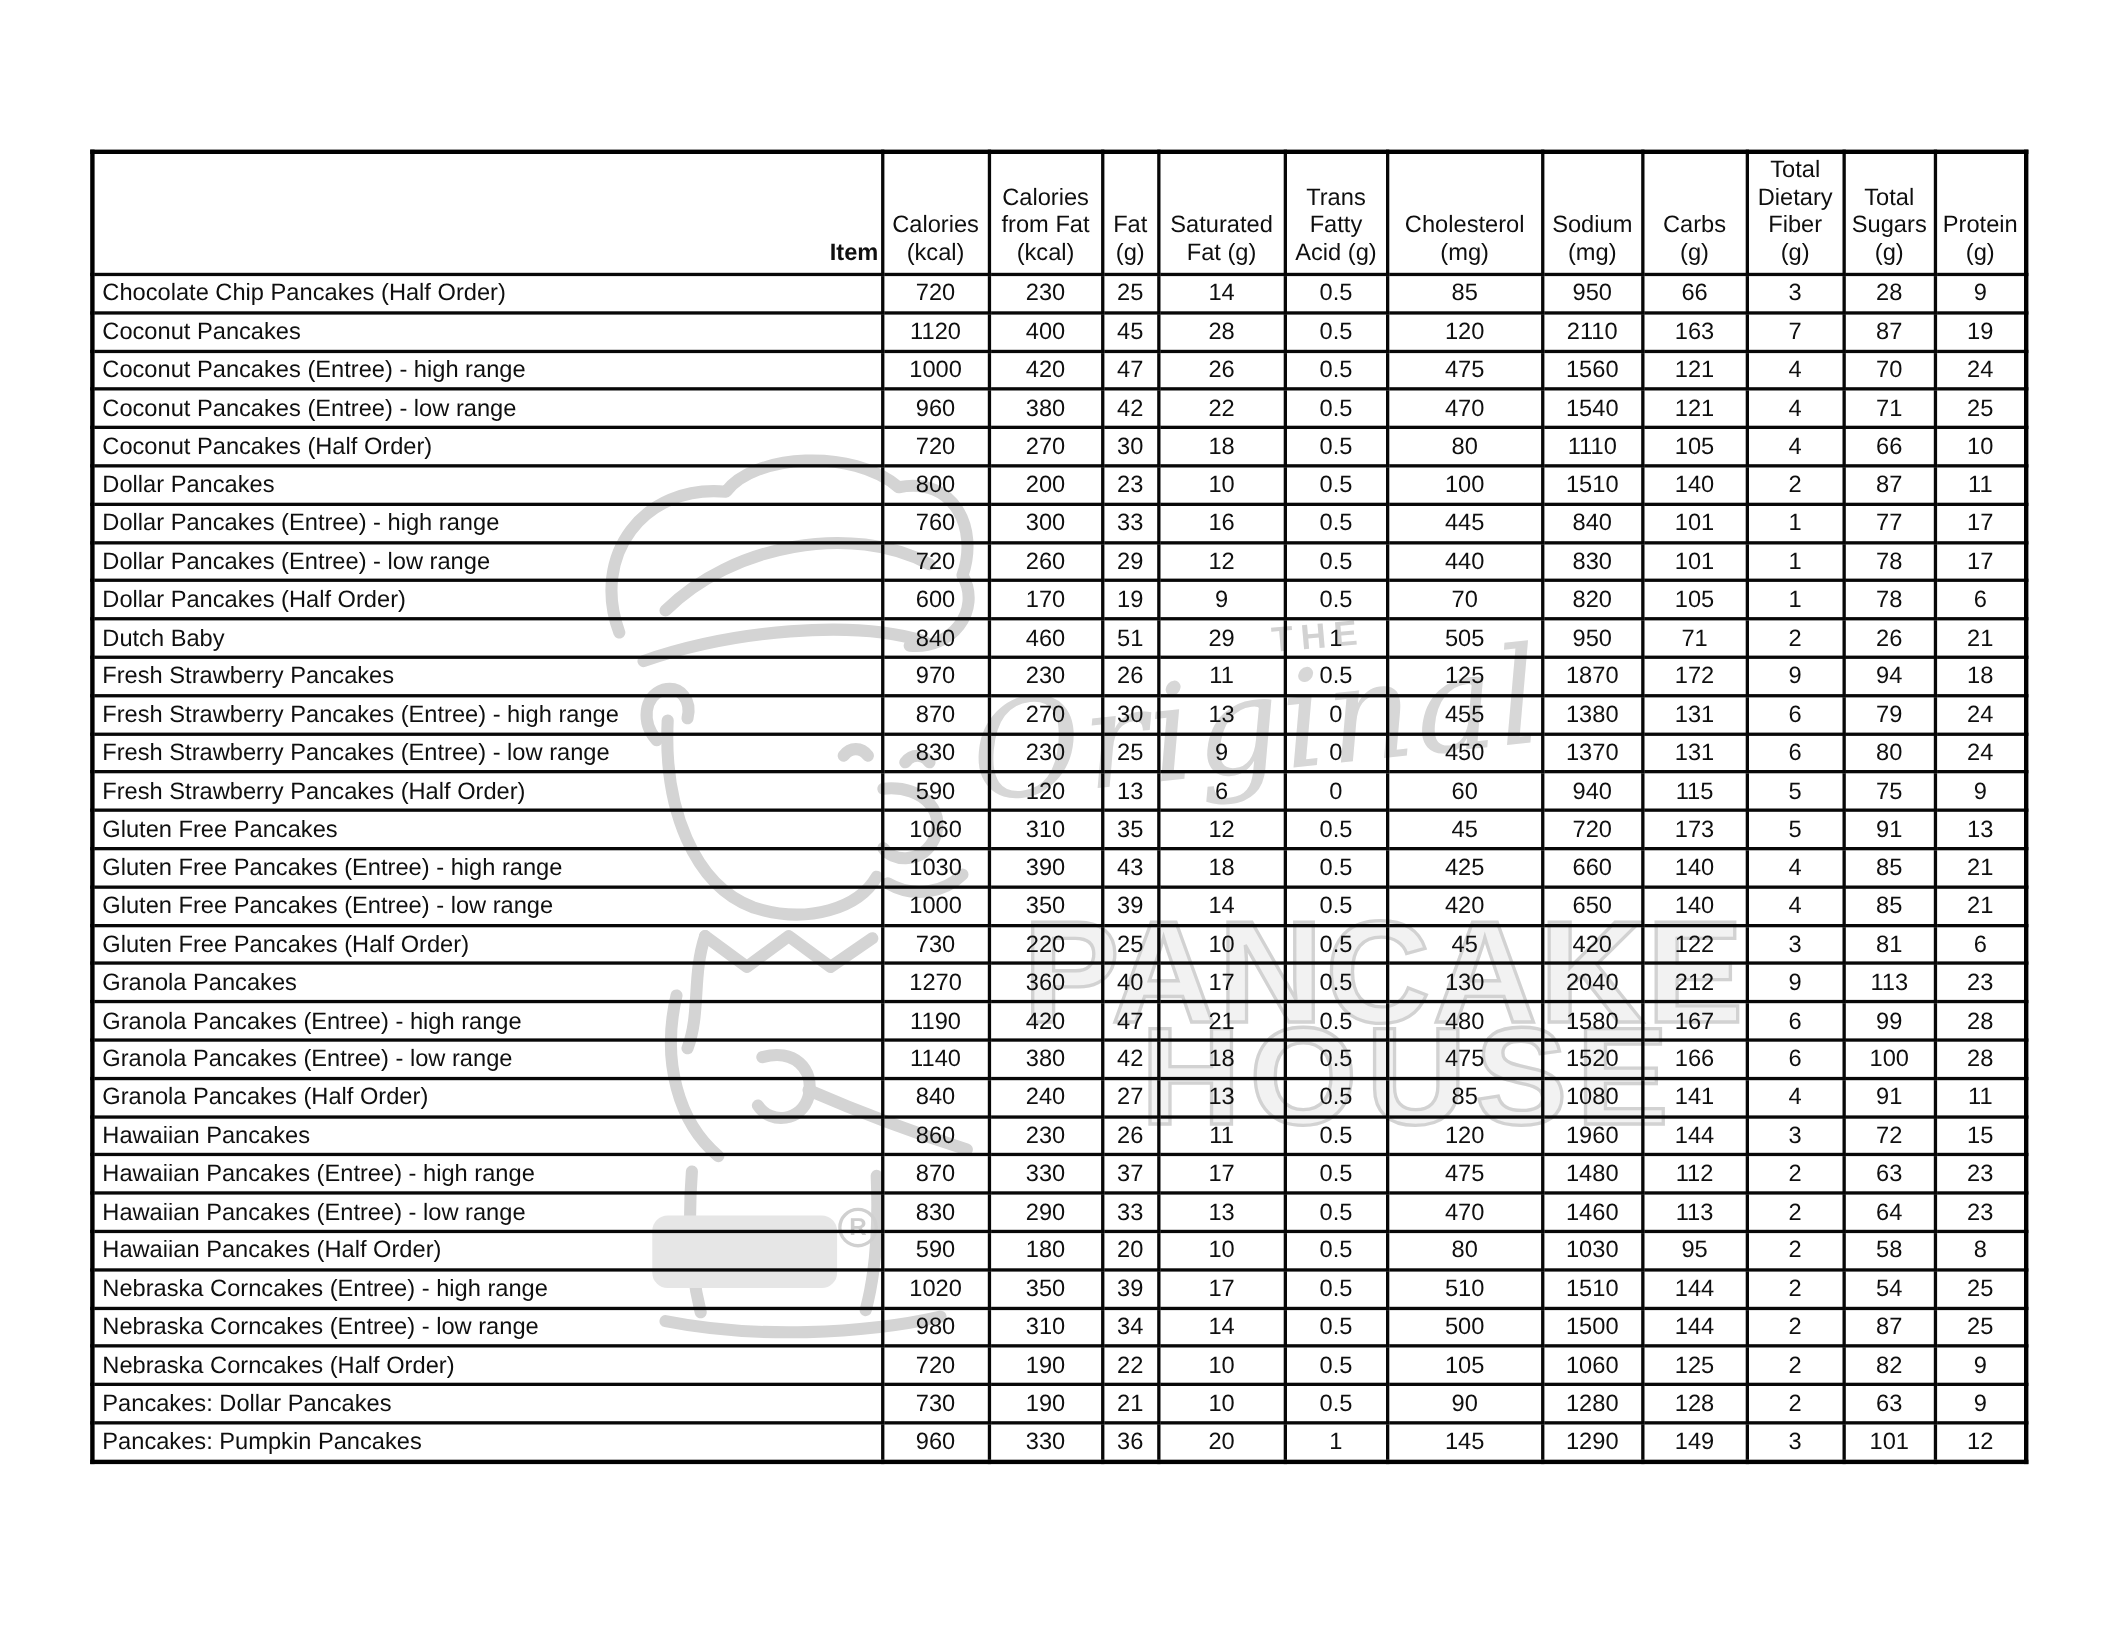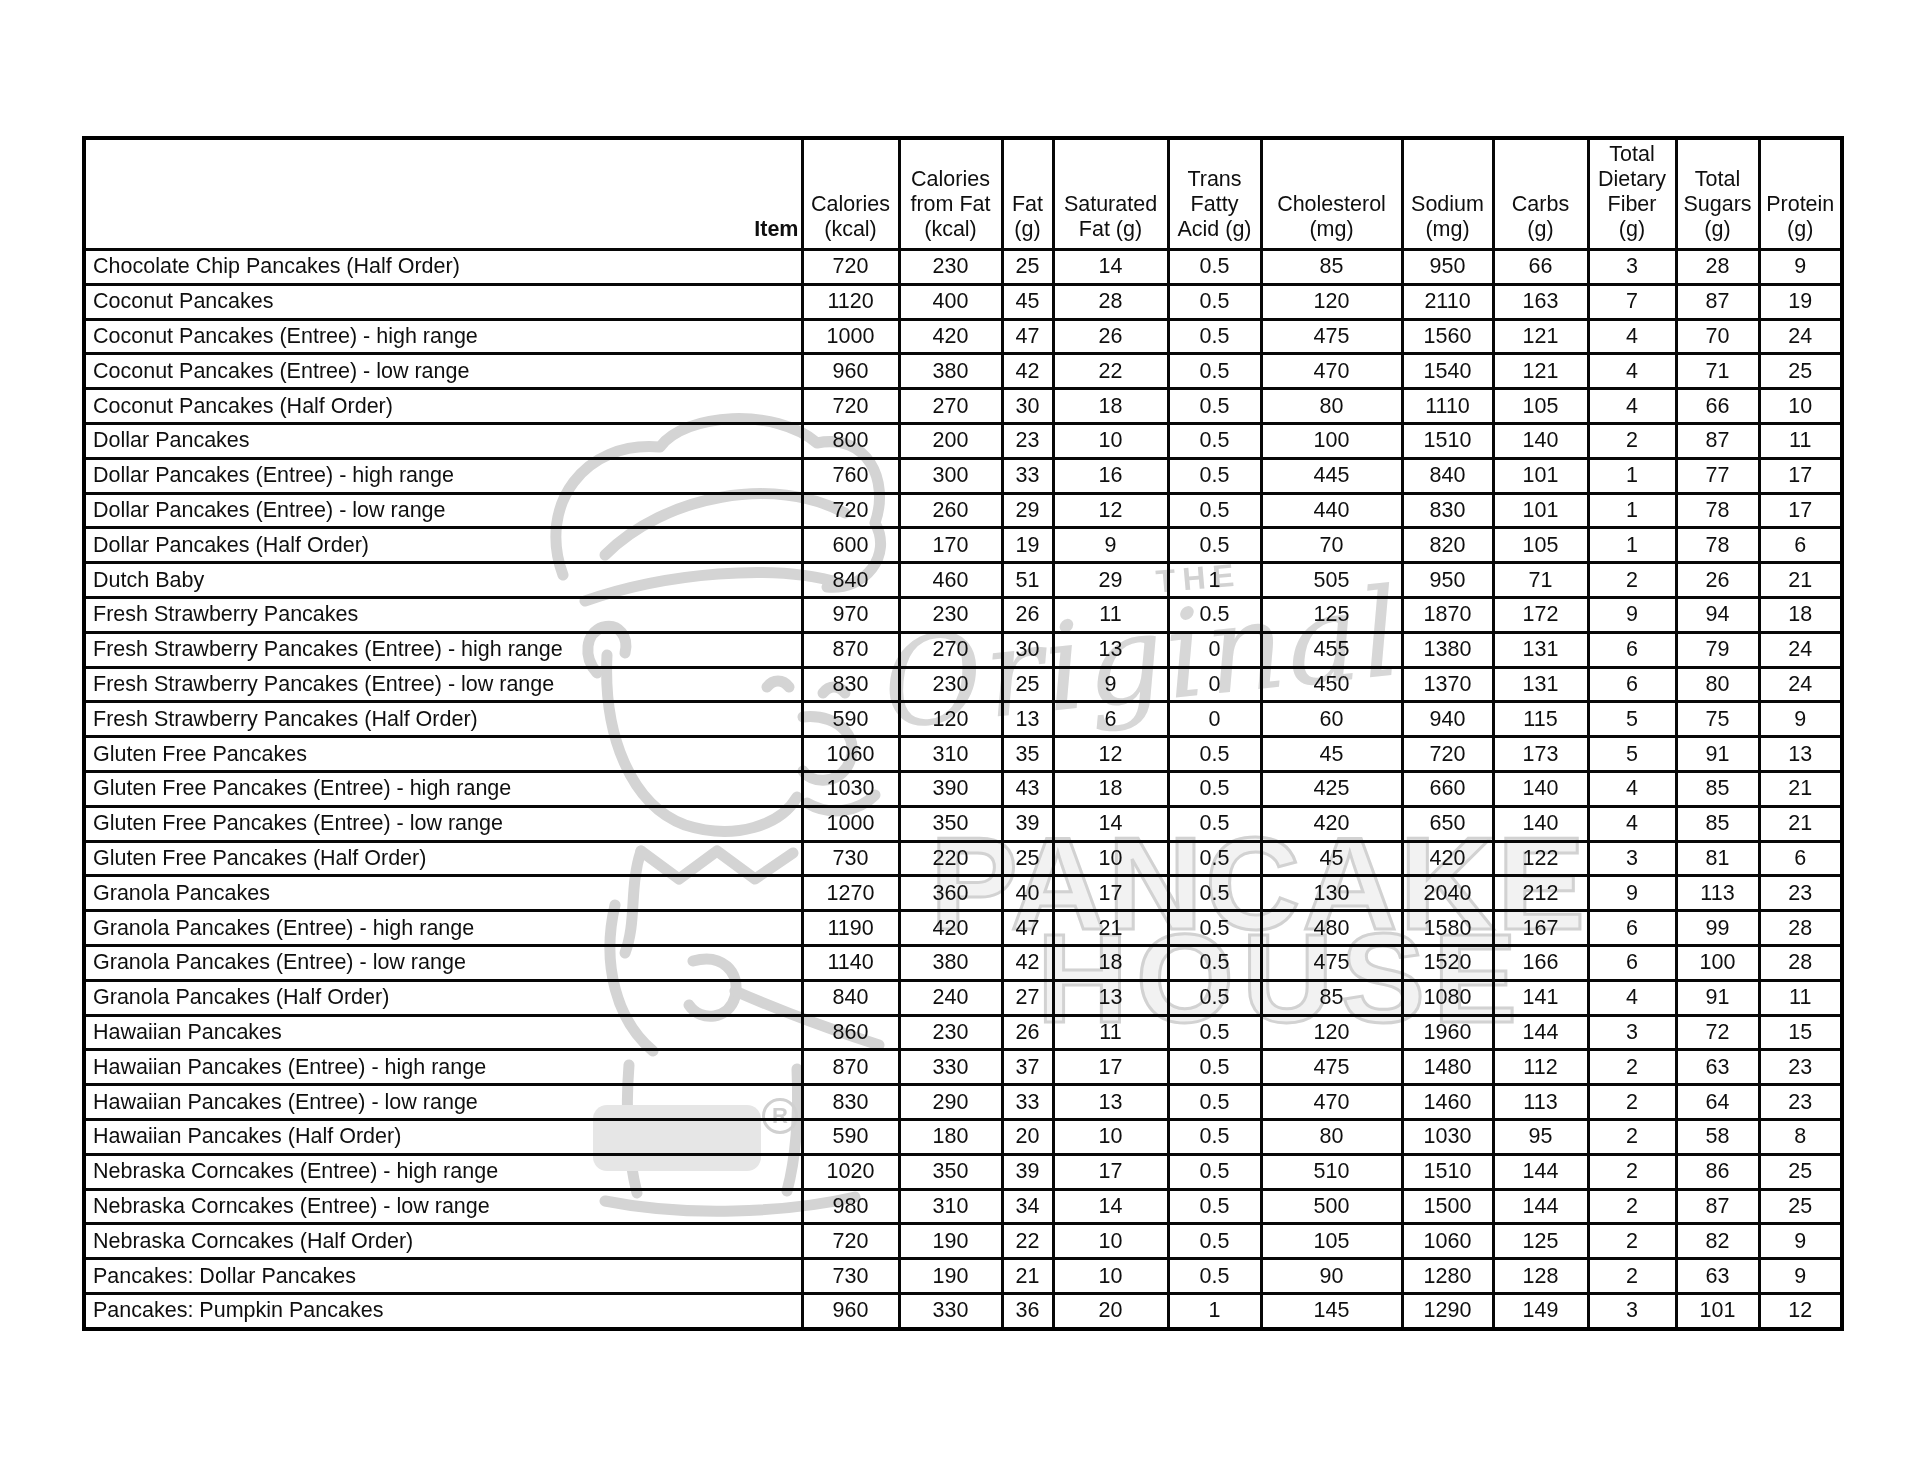--- a/index.html
+++ b/index.html
@@ -598,21 +598,21 @@
     <td class="item">Nebraska Corncakes (Entree) - high range</td>
     <td class="num">1020</td>
     <td class="num">350</td>
     <td class="num">39</td>
     <td class="num">17</td>
     <td class="num">0.5</td>
     <td class="num">510</td>
     <td class="num">1510</td>
     <td class="num">144</td>
     <td class="num">2</td>
-    <td class="num">86</td>
+    <td class="num">54</td>
     <td class="num">25</td>
   </tr>
         <tr>
     <td class="item">Nebraska Corncakes (Entree) - low range</td>
     <td class="num">980</td>
     <td class="num">310</td>
     <td class="num">34</td>
     <td class="num">14</td>
     <td class="num">0.5</td>
     <td class="num">500</td>

